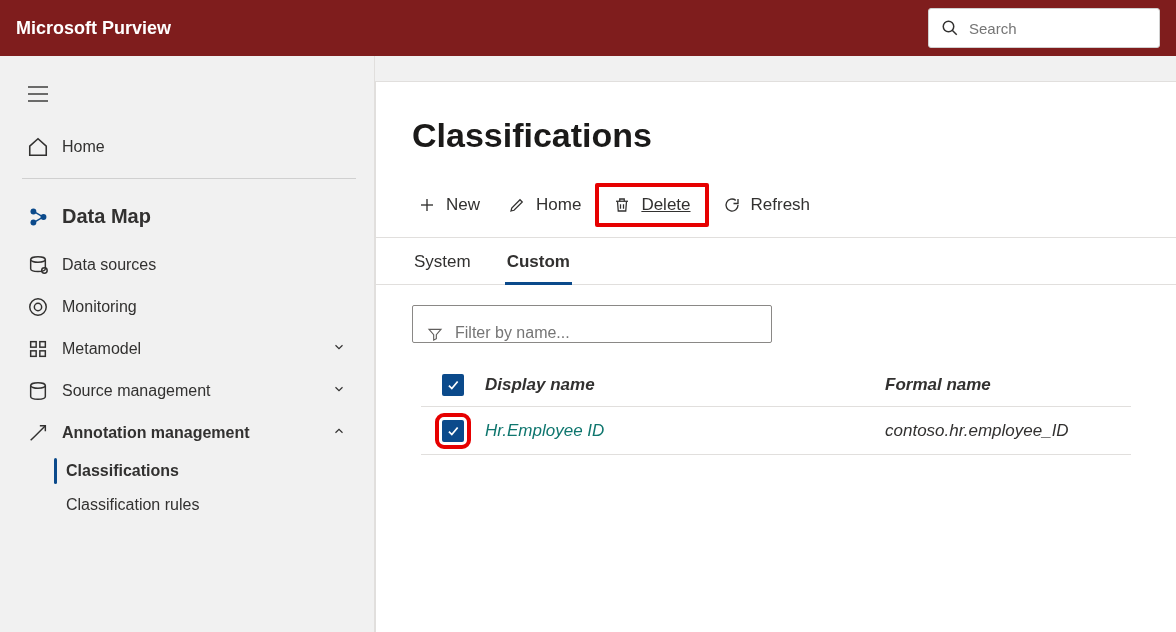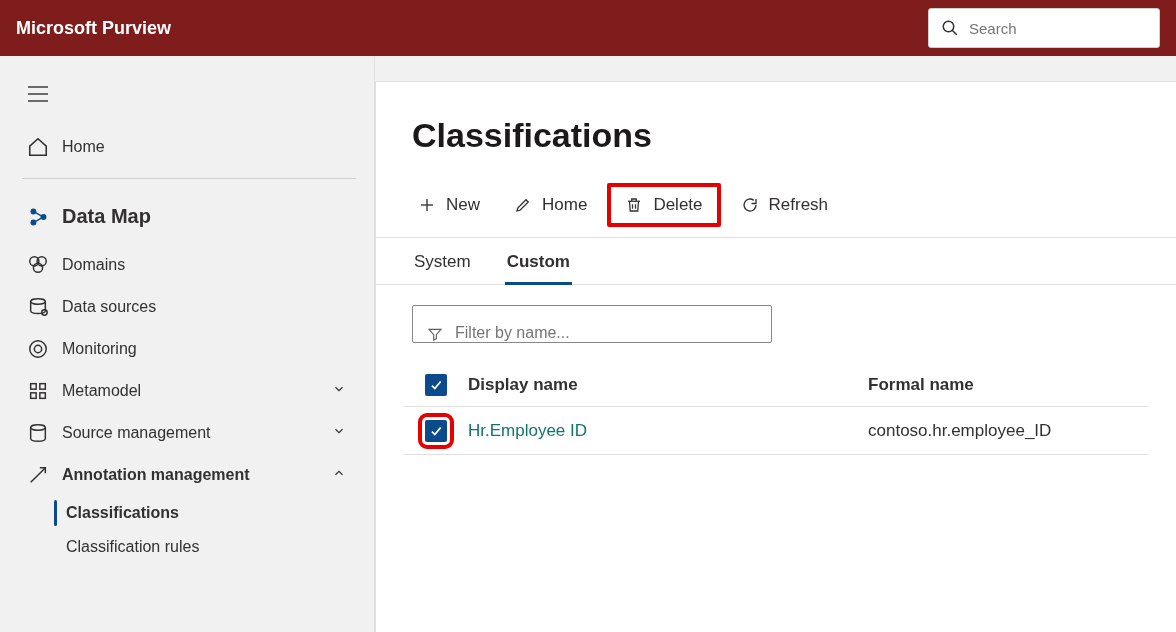--- a/index.html
+++ b/index.html
@@ -31,36 +31,36 @@
     .section-head .txt { margin-left:10px;text-align:right; }
 
     .sub-nav { display:flex; flex-direction:column; }
     .sub-nav a { display:block; padding:8px 10px 8px 52px; font-size:16px; color:#323130; text-decoration:none; cursor:pointer; }
     .sub-nav a.active { font-weight:600; position:relative; }
     .sub-nav a.active::before { content:""; position:absolute; left:40px; top:4px; bottom:4px; width:3px; background:#0b4a8b; border-radius:2px; }
 
     
     h1.page-title { font-size:34px; font-weight:600; color:#1b1a19; padding:0 36px 28px 36px; }
 
-    .toolbar { display:flex; align-items:center; gap:6px; padding:0 52px 10px 28px; border-bottom:1px solid #e1dfdd; }
+    .toolbar { display:flex; align-items:center; gap:0; padding:0 52px 10px 28px; border-bottom:1px solid #e1dfdd; }
     .tb-btn { display:flex; align-items:center; padding:8px 14px; font-size:17px; color:#323130; cursor:pointer; border-radius:2px; }
     .tb-btn .ic { margin-right:10px; display:flex; align-items:center; }
-    .hl-red { border:4px solid #e60000; }
+    .hl-red { border:4px solid #e60000;text-decoration:underline; }
 
     .tabs { display:flex; gap:32px; padding:14px 36px 0 36px; border-bottom:1px solid #e1dfdd; }
     .tab { font-size:17px; color:#323130; padding:0 2px 12px 2px; cursor:pointer; position:relative; }
     .tab.active { font-weight:600; }
     .tab.active::after { content:""; position:absolute; left:0; right:0; bottom:-1px; height:3px; background:#0b4a8b; }
 
     .filter-row { padding:20px 36px; }
     .filter-input { width:360px; height:38px; border:1px solid #8a8886; border-radius:2px; display:flex; align-items:flex-end; padding:0 14px; color:#605e5c; }
     .filter-input svg { color:#605e5c; }
     .filter-input input { border:none; outline:none; font-size:16px; margin-left:12px; width:300px; color:#323130; }
 
-    .table { padding:0 28px; }
+    .table { padding:0 45px;font-style:italic; }
     .thead { display:grid; grid-template-columns:64px 400px 1fr; align-items:center; height:44px; border-bottom:1px solid #e1dfdd; font-size:17px; font-weight:600; color:#323130; }
     .trow { display:grid; grid-template-columns:64px 400px 1fr; align-items:center; height:48px; border-bottom:1px solid #e1dfdd; font-size:17px; color:#323130; }
     .trow .link { color:#0f766e; cursor:pointer; }
     .cbx { width:22px; height:22px; background:#0b4a8b; border-radius:2px; display:flex; align-items:center; justify-content:center; color:#fff; cursor:pointer; }
     .cbx.hl { outline:4px solid #e60000; outline-offset:3px; }
     .cell-check { display:flex; justify-content:center; }
 
   </style>
 </head>
 <body>
@@ -106,30 +106,20 @@
             <circle cx="7" cy="6" r="3.2"></circle>
             <circle cx="7" cy="18" r="3.2"></circle>
             <circle cx="18" cy="12" r="3.2"></circle>
             <line x1="9" y1="7" x2="16" y2="11" stroke="#0b4a8b" stroke-width="1.5"></line>
             <line x1="9" y1="17" x2="16" y2="13" stroke="#0b4a8b" stroke-width="1.5"></line>
           </svg>
       </span>
       <span class="txt">Data Map</span>
     </div>
 
-    <div class="nav-item">
-      <span class="ic">
-          <svg width="22" height="22" viewBox="0 0 24 24" fill="none" stroke="currentColor" stroke-width="1.6">
-            <circle cx="8" cy="8" r="5"></circle>
-            <circle cx="16" cy="8" r="5"></circle>
-            <circle cx="12" cy="15" r="5"></circle>
-          </svg>
-        </span>
-      <span class="txt">Domains</span>
-    </div>
     <div class="nav-item">
       <span class="ic">
           <svg width="22" height="22" viewBox="0 0 24 24" fill="none" stroke="currentColor" stroke-width="1.6">
             <ellipse cx="12" cy="6" rx="8" ry="3"></ellipse>
             <path d="M4 6v10c0 1.7 3.6 3 8 3s8-1.3 8-3V6"></path>
             <circle cx="19" cy="18" r="3"></circle>
           </svg>
         </span>
       <span class="txt">Data sources</span>
     </div>

